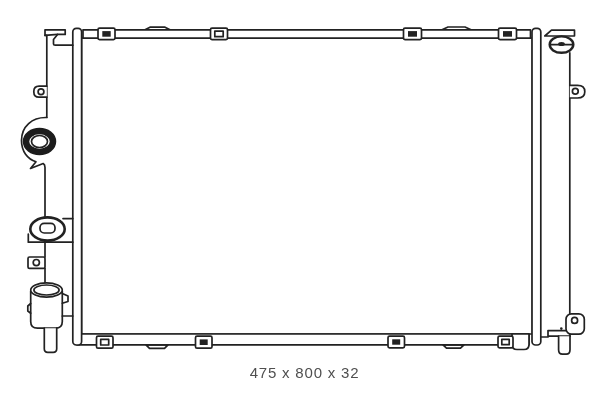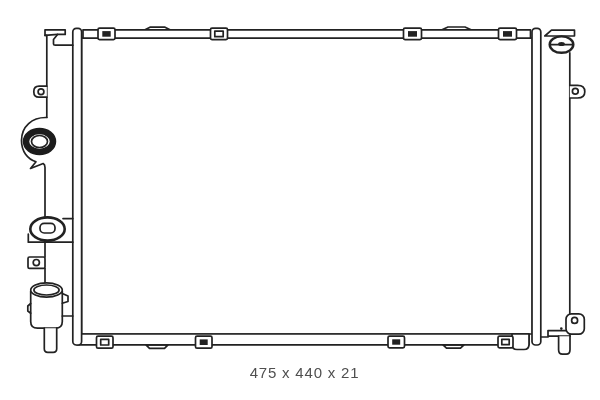--- a/index.html
+++ b/index.html
@@ -122,15 +122,15 @@
         <path class="ln" d="M541,337 H548"></path>
         <rect class="ln w" x="548" y="330.6" width="22" height="5.6"></rect>
         <path class="ln w" d="M558.6,336.2 V349.8 Q558.6,354.2 562.4,354.2 H566.2 Q570,354.2 570,349.8 V336.2"></path>
         <rect class="ln w" x="566" y="313.8" width="18.3" height="20.4" rx="5.5"></rect>
         <circle class="ln" cx="574.6" cy="320.4" r="3" stroke-width="1.6"></circle>
         <circle class="dk" cx="561.3" cy="328.6" r="1.3"></circle>
       </g>
     </g>
   </svg>
 
-  <div class="caption">475 x 440 x 21</div>
+  <div class="caption">475 x 800 x 32</div>
 
 </div>
 
 </body></html>

